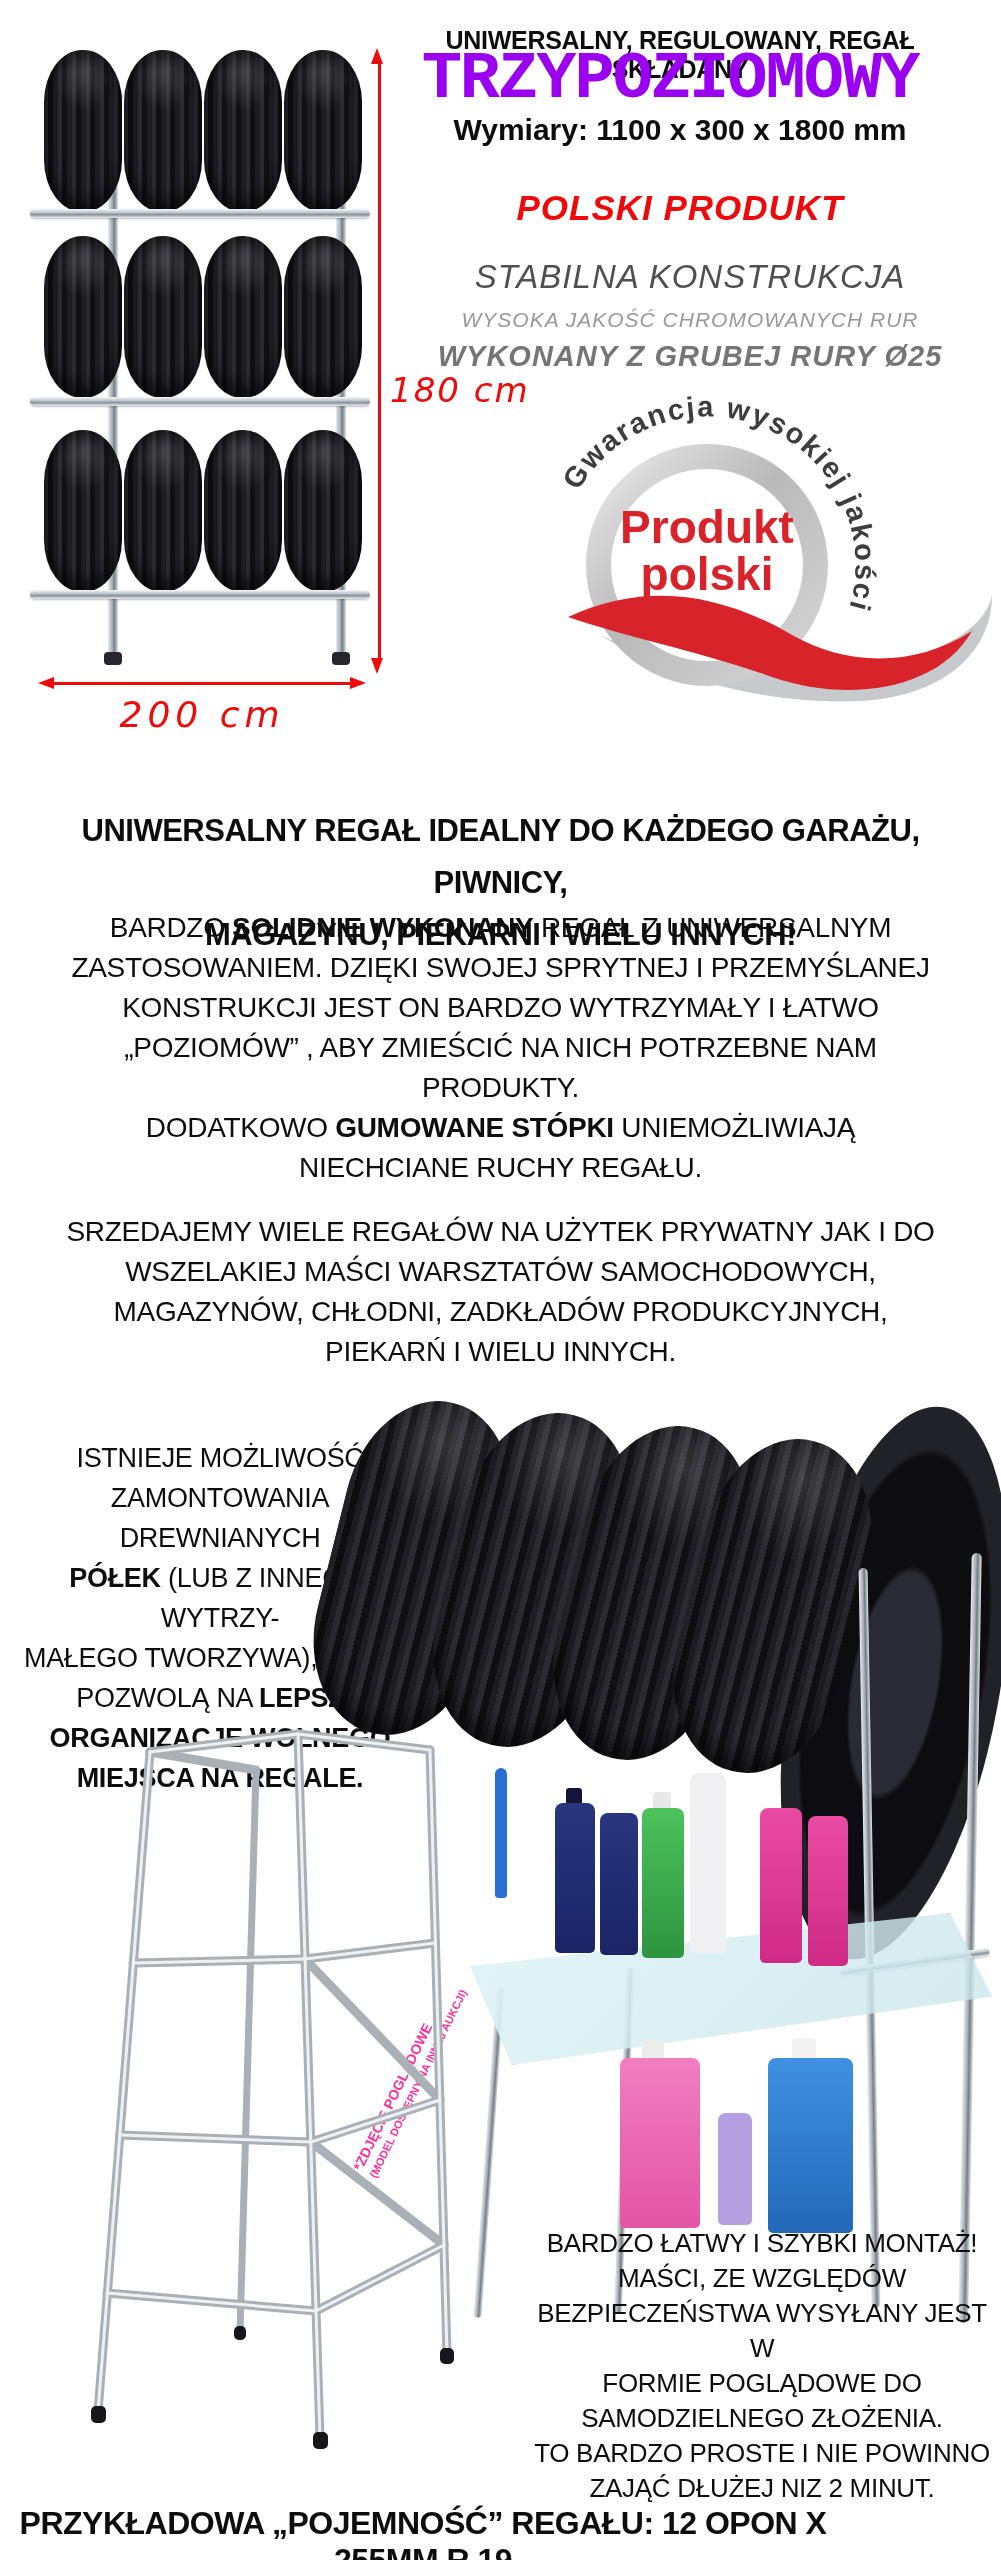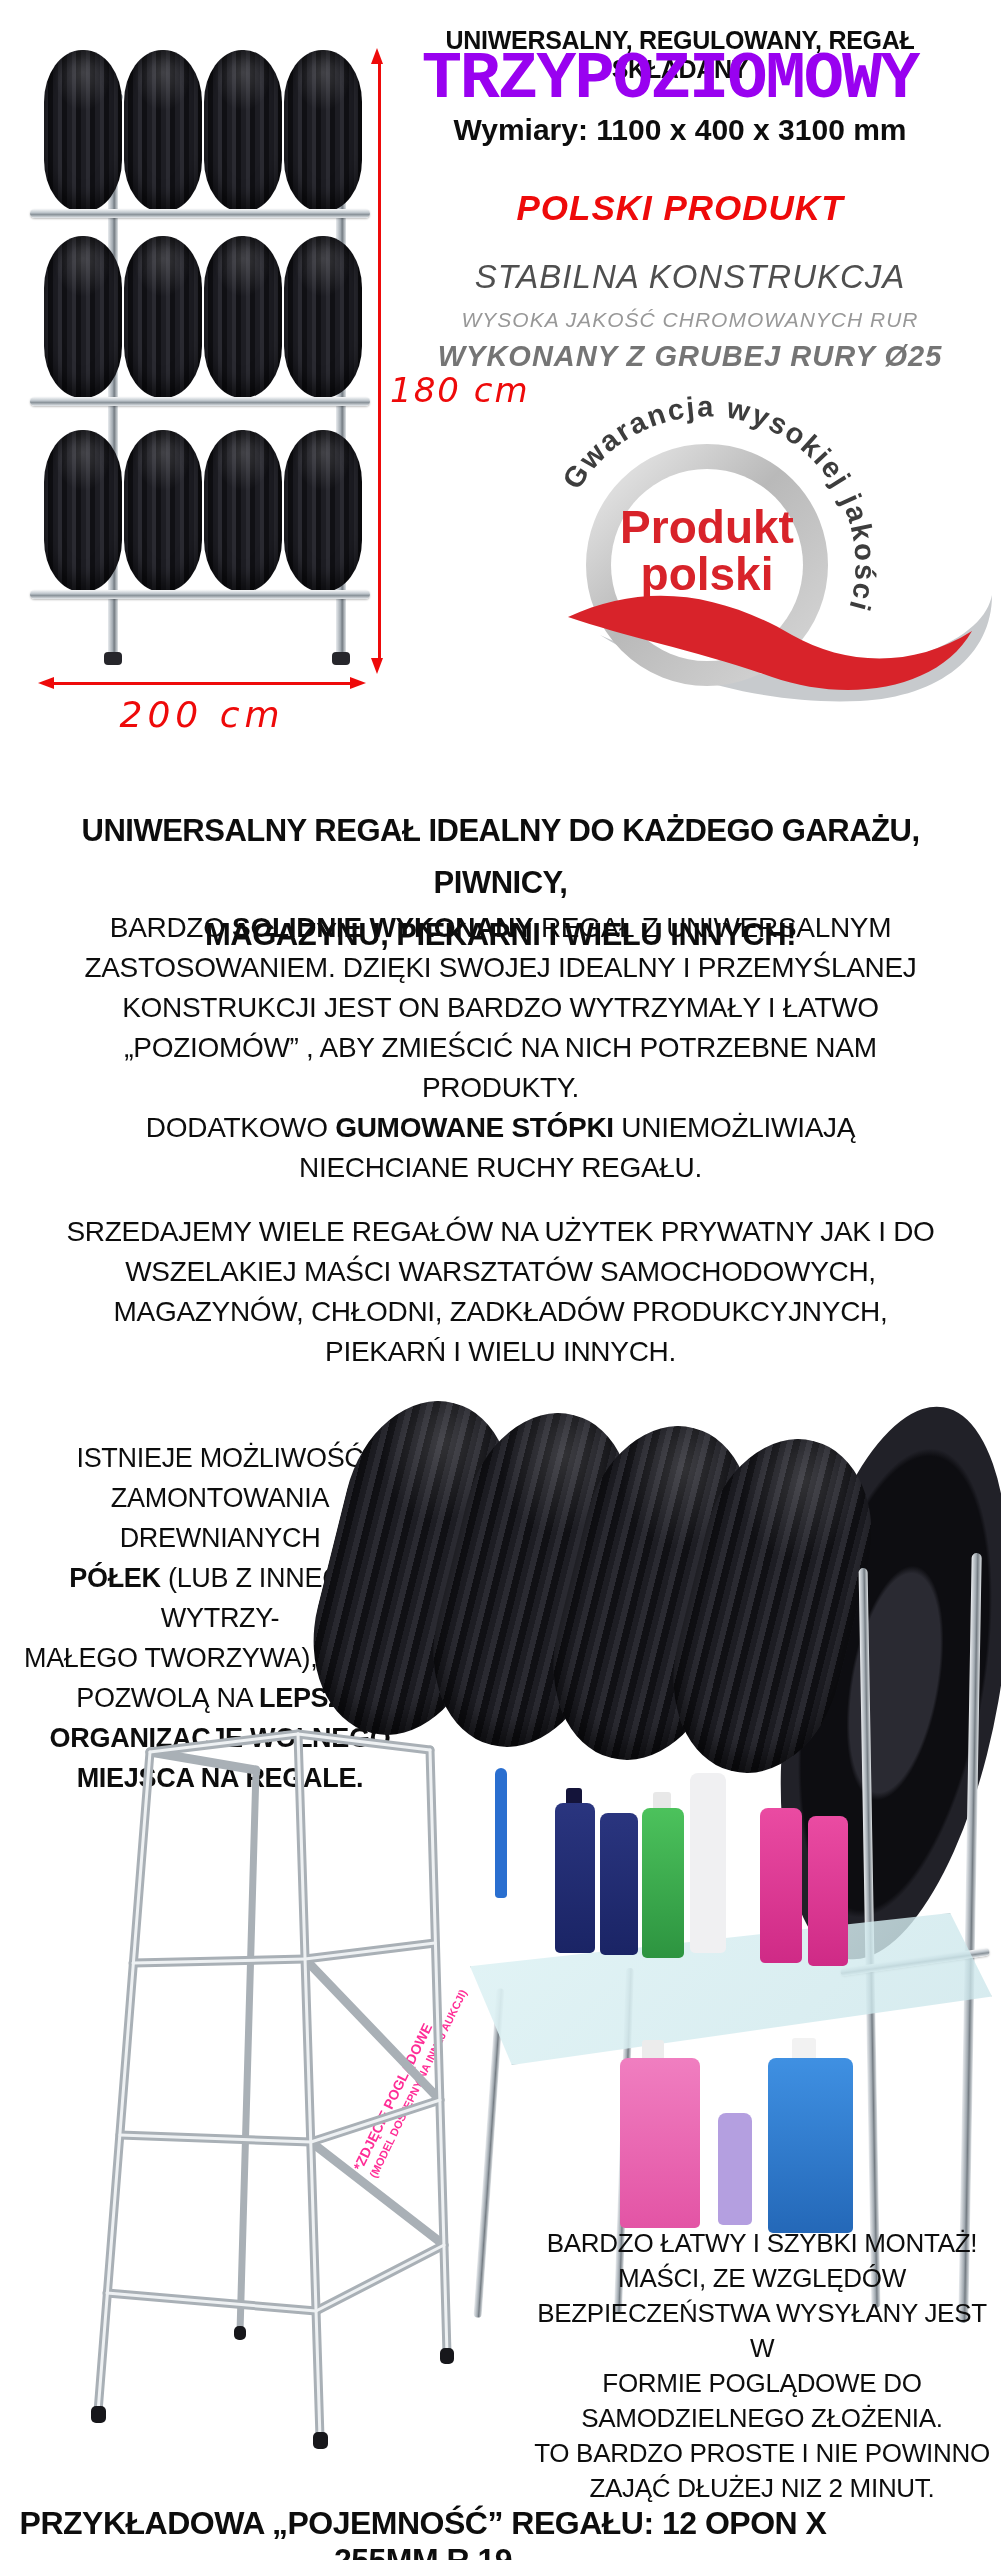--- a/index.html
+++ b/index.html
@@ -103,21 +103,21 @@
   <div class="tri" style="left:371px;top:658px;border-left:6px solid transparent;border-right:6px solid transparent;border-top:16px solid var(--red);"></div>
   <div class="dim" style="left:390px;top:370px;font-size:34px;letter-spacing:2px;">180 cm</div>
 
   <div class="hline" style="left:52px;top:682px;width:300px;"></div>
   <div class="tri" style="left:38px;top:677px;border-top:6px solid transparent;border-bottom:6px solid transparent;border-right:16px solid var(--red);"></div>
   <div class="tri" style="left:350px;top:677px;border-top:6px solid transparent;border-bottom:6px solid transparent;border-left:16px solid var(--red);"></div>
   <div class="dim ctr" style="left:52px;top:694px;width:300px;font-size:36px;letter-spacing:5px;">200 cm</div>
 
   <div class="abs ctr kicker" style="left:380px;top:26px;width:600px;">UNIWERSALNY, REGULOWANY, REGAŁ SKŁADANY</div>
   <div class="abs ctr title" style="left:350px;top:46px;width:640px;">TRZYPOZIOMOWY</div>
-  <div class="abs ctr dims" style="left:380px;top:113px;width:600px;">Wymiary: 1100 x 400 x 3100 mm</div>
+  <div class="abs ctr dims" style="left:380px;top:113px;width:600px;">Wymiary: 1100 x 300 x 1800 mm</div>
   <div class="abs ctr origin" style="left:380px;top:188px;width:600px;">POLSKI PRODUKT</div>
   <div class="abs ctr feat1" style="left:390px;top:258px;width:600px;">STABILNA KONSTRUKCJA</div>
   <div class="abs ctr feat2" style="left:390px;top:308px;width:600px;">WYSOKA JAKOŚĆ CHROMOWANYCH RUR</div>
   <div class="abs ctr feat3" style="left:390px;top:340px;width:600px;">WYKONANY Z GRUBEJ RURY Ø25</div>
 
   <svg class="abs" style="left:540px;top:385px;" width="461" height="320" viewBox="0 0 461 320">
     <defs>
       <linearGradient id="ringGrad" x1="0" y1="0" x2="1" y2="1">
         <stop offset="0" stop-color="#e9e9e9"></stop>
           <stop offset=".45" stop-color="#b9b9b9"></stop>
@@ -135,21 +135,21 @@
       <textPath href="#arcPath" startOffset="4">Gwarancja wysokiej jakości</textPath>
     </text>
   </svg>
 
   <div class="abs ctr headline" style="left:20px;top:788px;width:961px;margin-top:17px;">
       <div><span>UNIWERSALNY REGAŁ IDEALNY DO KAŻDEGO GARAŻU, PIWNICY,</span></div>
       <div><span>MAGAZYNU, PIEKARNI I WIELU INNYCH!</span></div>
     </div>
   <div class="abs ctr para" style="left:50px;top:908px;width:901px;">
       <div><span>BARDZO </span><span class="b">SOLIDNIE WYKONANY</span><span> REGAŁ Z UNIWERSALNYM</span></div>
-      <div><span>ZASTOSOWANIEM. DZIĘKI SWOJEJ IDEALNY I PRZEMYŚLANEJ</span></div>
+      <div><span>ZASTOSOWANIEM. DZIĘKI SWOJEJ SPRYTNEJ I PRZEMYŚLANEJ</span></div>
       <div><span>KONSTRUKCJI JEST ON BARDZO WYTRZYMAŁY I ŁATWO</span></div>
       <div><span>„POZIOMÓW” , ABY ZMIEŚCIĆ NA NICH POTRZEBNE NAM PRODUKTY.</span></div>
       <div><span>DODATKOWO </span><span class="b">GUMOWANE STÓPKI</span><span> UNIEMOŻLIWIAJĄ</span></div>
       <div><span>NIECHCIANE RUCHY REGAŁU.</span></div>
     </div>
   <div class="abs ctr para" style="left:50px;top:1212px;width:901px;">
       <div><span>SRZEDAJEMY WIELE REGAŁÓW NA UŻYTEK PRYWATNY JAK I DO</span></div>
       <div><span>WSZELAKIEJ MAŚCI WARSZTATÓW SAMOCHODOWYCH,</span></div>
       <div><span>MAGAZYNÓW, CHŁODNI, ZADKŁADÓW PRODUKCYJNYCH,</span></div>
       <div><span>PIEKARŃ I WIELU INNYCH.</span></div>

